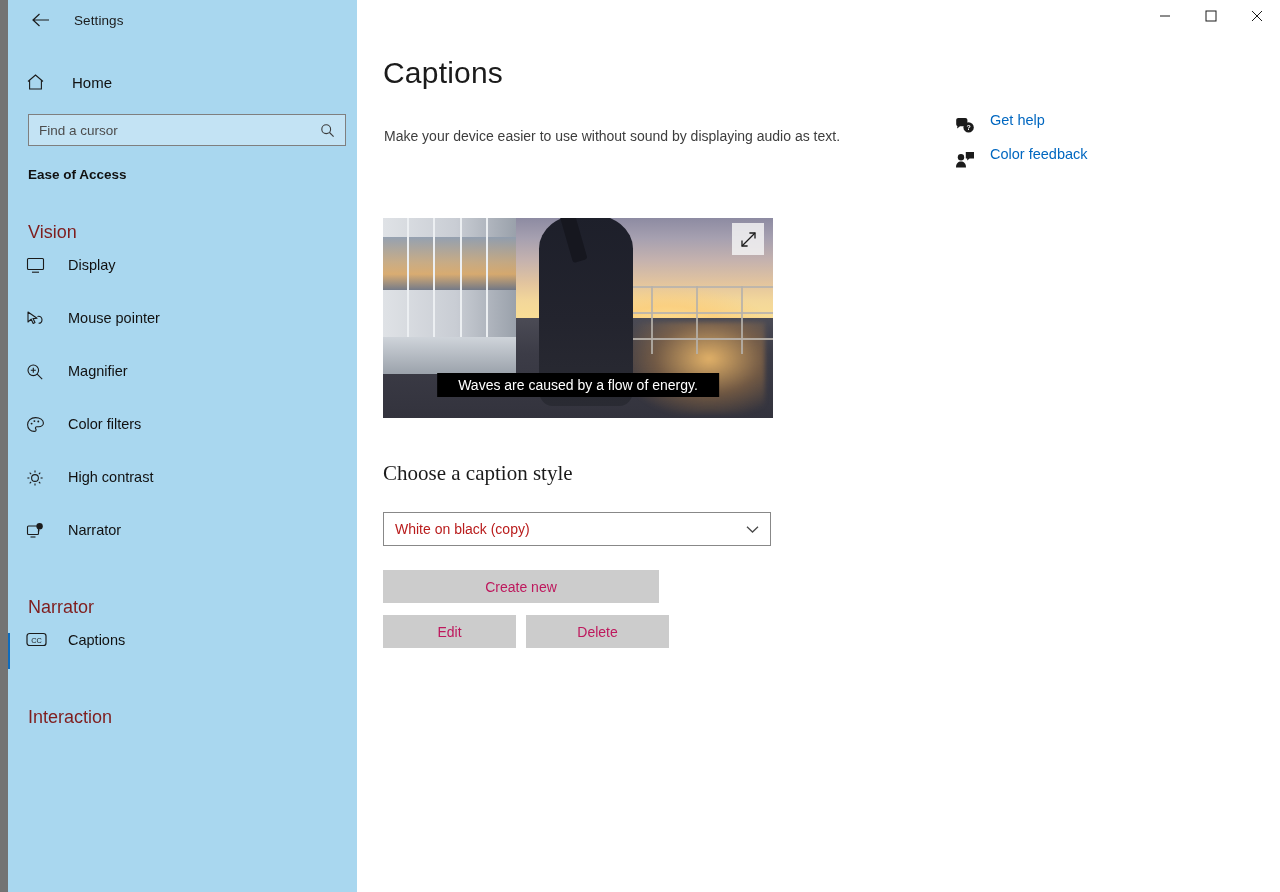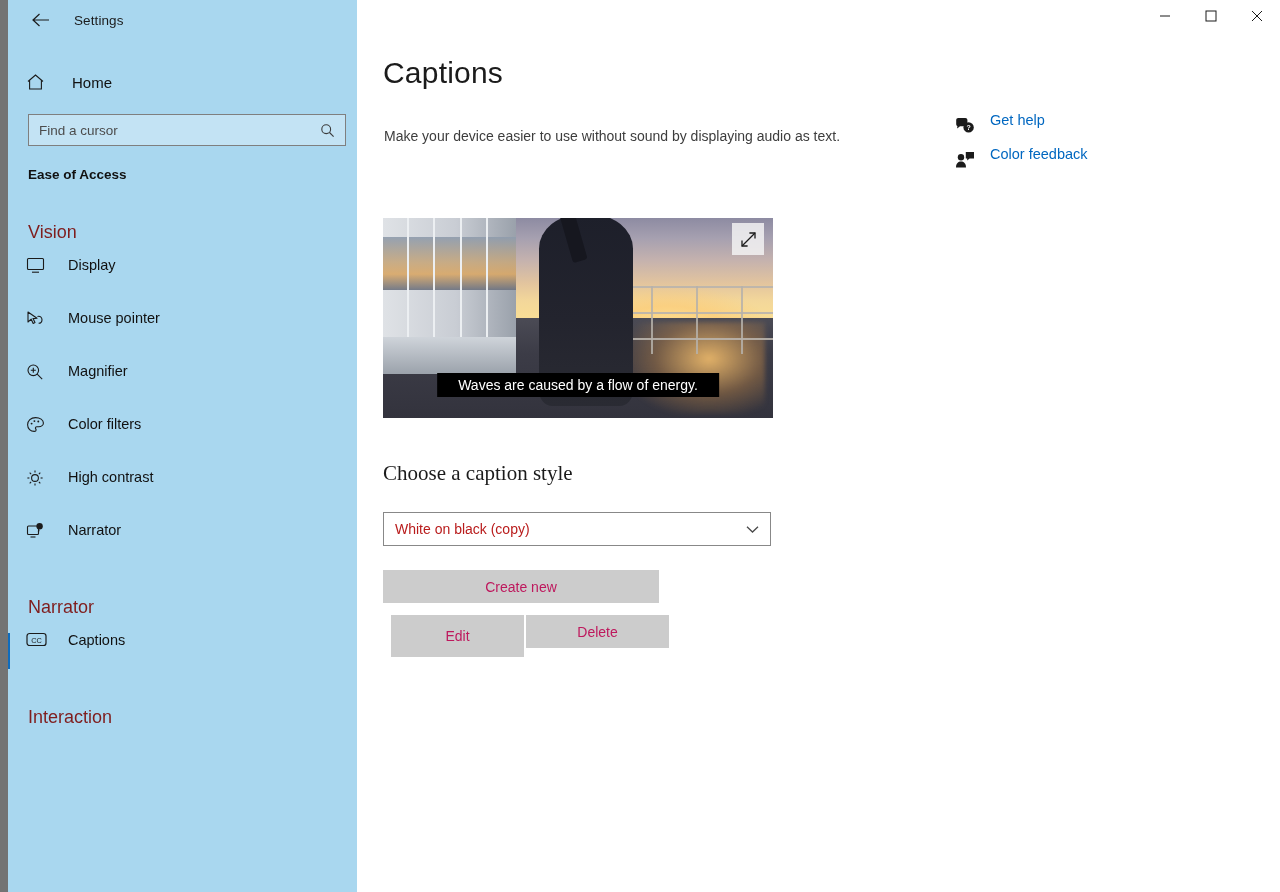--- a/index.html
+++ b/index.html
@@ -316,21 +316,21 @@
     position:absolute;
     background:#cccccc;
     border:none;
     font-family:"Liberation Sans", sans-serif;
     font-size:14px;
     color:#be185d;
     cursor:pointer;
     display:flex; align-items:center; justify-content:center;
   }
   #btn-create { left:26px; top:570px; width:276px; height:33px; }
-  #btn-edit   { left:26px; top:615px; width:133px; height:42px;margin-left:8px; }
+  #btn-edit   { left:26px; top:615px; width:133px; height:33px; }
   #btn-delete { left:169px; top:615px; width:143px; height:33px; }
 </style>
 </head>
 <body>
 
 <div class="window">
 
   <div class="sidebar">
 
     <div class="titlebar-left">

